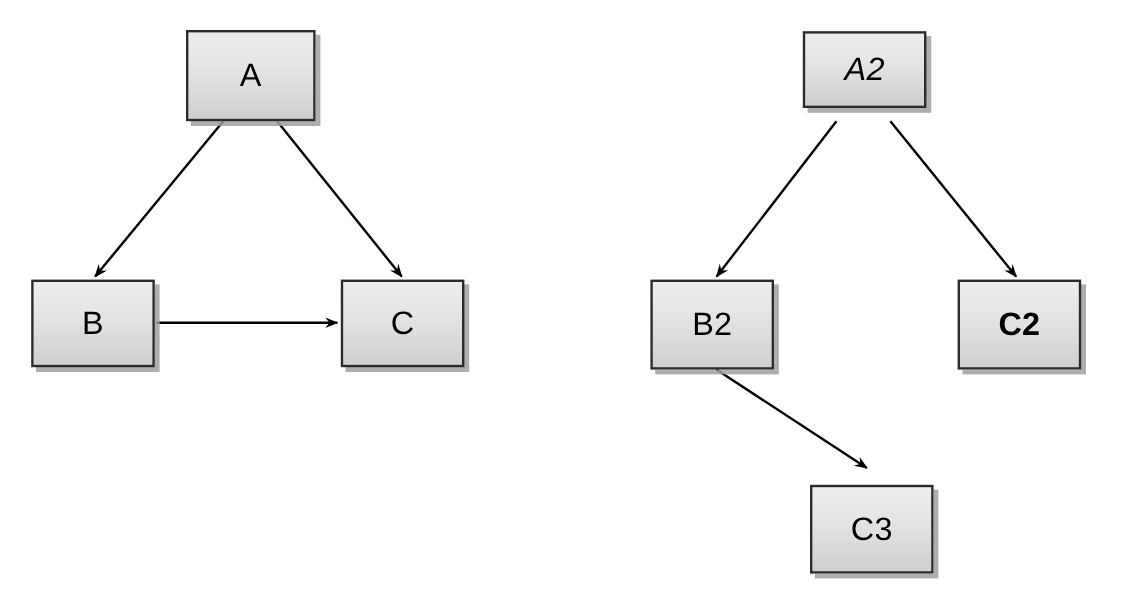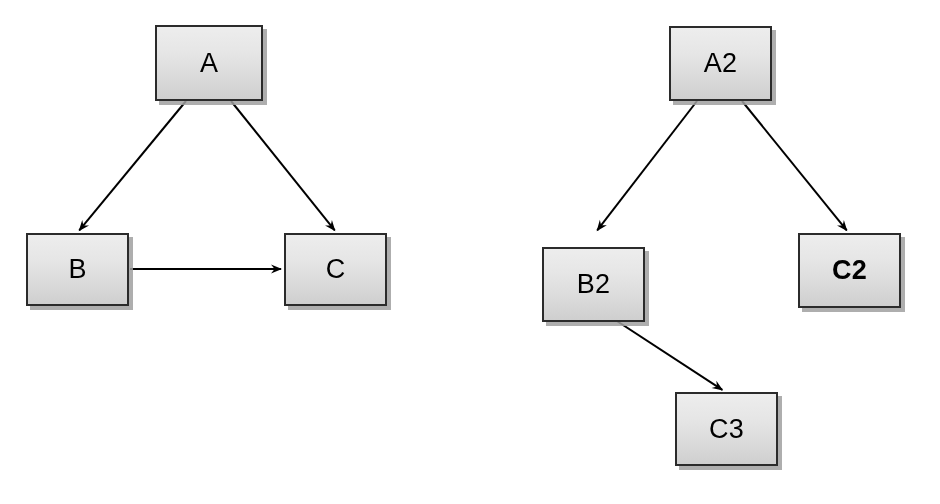--- a/index.html
+++ b/index.html
@@ -68,27 +68,27 @@
   <div id="nodes-group">
       <div class="node" style="left: 155px; top: 25px; width: 108px; height: 76px;">
         <span class="node-label">A</span>
       </div>
       <div class="node" style="left: 26px; top: 233px; width: 103px; height: 73px;">
         <span class="node-label">B</span>
       </div>
       <div class="node" style="left: 284px; top: 233px; width: 103px; height: 73px;">
         <span class="node-label">C</span>
       </div>
-      <div class="node" style="left: 669px; top: 26px; width: 103px; height: 75px;">
+      <div class="node" style="left: 669px; top: 26px; width: 103px; height: 64px; font-style: italic;">
         <span class="node-label">A2</span>
       </div>
-      <div class="node" style="left: 542px; top: 233px; width: 103px; height: 75px; margin-top: 14px;">
+      <div class="node" style="left: 542px; top: 233px; width: 103px; height: 75px;">
         <span class="node-label">B2</span>
       </div>
       <div class="node" style="left: 798px; top: 233px; width: 103px; height: 75px; font-weight: bold;">
         <span class="node-label">C2</span>
       </div>
-      <div class="node" style="left: 675px; top: 392px; width: 103px; height: 74px;">
+      <div class="node" style="left: 675px; top: 404px; width: 103px; height: 74px;">
         <span class="node-label">C3</span>
       </div>
     </div>
 
 </div>
 
 </body></html>

